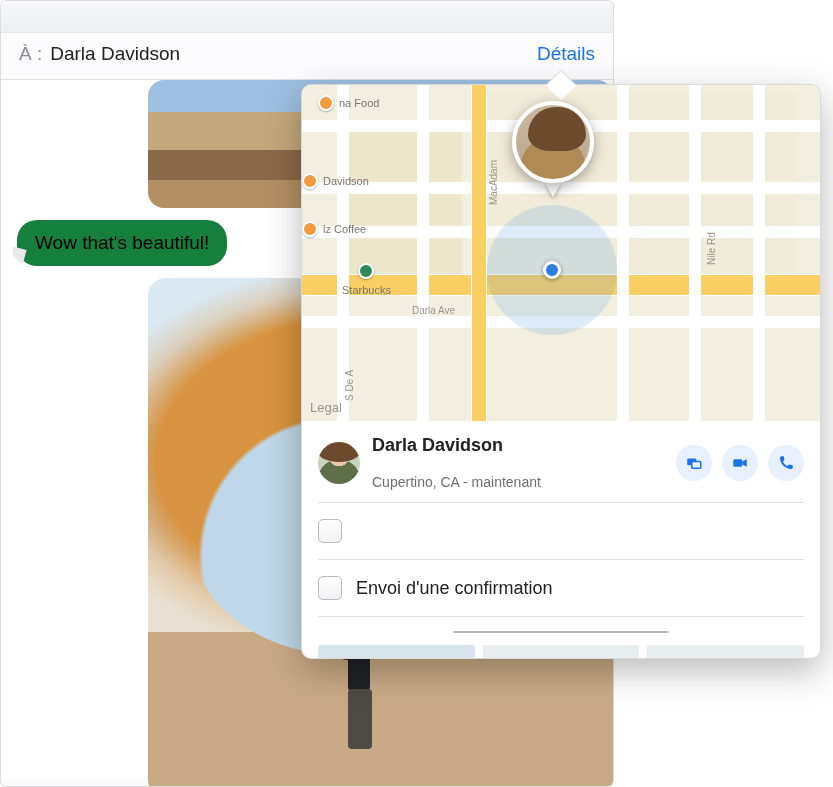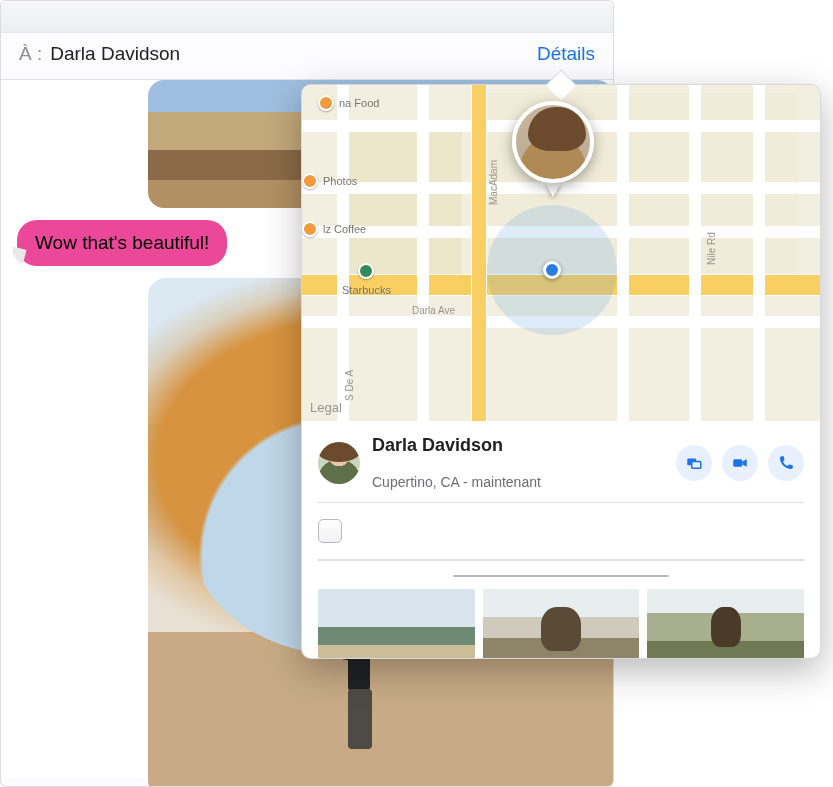--- a/index.html
+++ b/index.html
@@ -49,21 +49,21 @@
     width: 465px; height: 128px;
     border-radius: 16px;
     overflow: hidden;
     background:
       linear-gradient(180deg, #9fbfe0 0 25%, #c3a87b 25% 55%, #8a6a48 55% 78%, #b19064 78% 100%);
   }
 
   .bubble {
     position: absolute;
     top: 140px; left: 16px;
-    background: #ec4899;
+    background: #15803d;
     color: #000;
     font-size: 19px;
     padding: 12px 18px;
     border-radius: 20px;
   }
   .tail {
     position: absolute;
     left: -6px; bottom: 4px;
     width: 14px; height: 14px;
     background: #e9e9eb;
@@ -315,21 +315,21 @@
     <div class="road-v rv3"></div>
       <div class="road-v rv4"></div>
       <div class="road-v rv5"></div>
 
     <div class="poi" style="left:16px; top:10px;">
       <span class="pin"></span>
       <span>na Food</span>
     </div>
     <div class="poi" style="left:0px; top:88px;">
       <span class="pin"></span>
-      <span>Photos</span>
+      <span>Davidson</span>
     </div>
     <div class="poi" style="left:0px; top:136px;">
       <span class="pin"></span>
       <span>lz Coffee</span>
     </div>
     <div class="poi green" style="left:40px; top:178px;flex-direction:column;">
       <span class="pin"></span>
       <span>Starbucks</span>
     </div>
 
@@ -374,20 +374,24 @@
   </div>
 
   <div class="divider"></div>
 
   <div class="option-row">
     <div class="checkbox"></div>
   </div>
 
   <div class="divider"></div>
 
+  <div class="option-row">
+    <div class="checkbox"></div>
+    <span class="option-label">Envoi d'une confirmation</span>
+  </div>
 
   <div class="divider"></div>
 
   <div class="segmented">
   </div>
 
   <div class="thumbs">
     <div class="thumb a"></div>
     <div class="thumb b">
         <div class="blob"></div>

